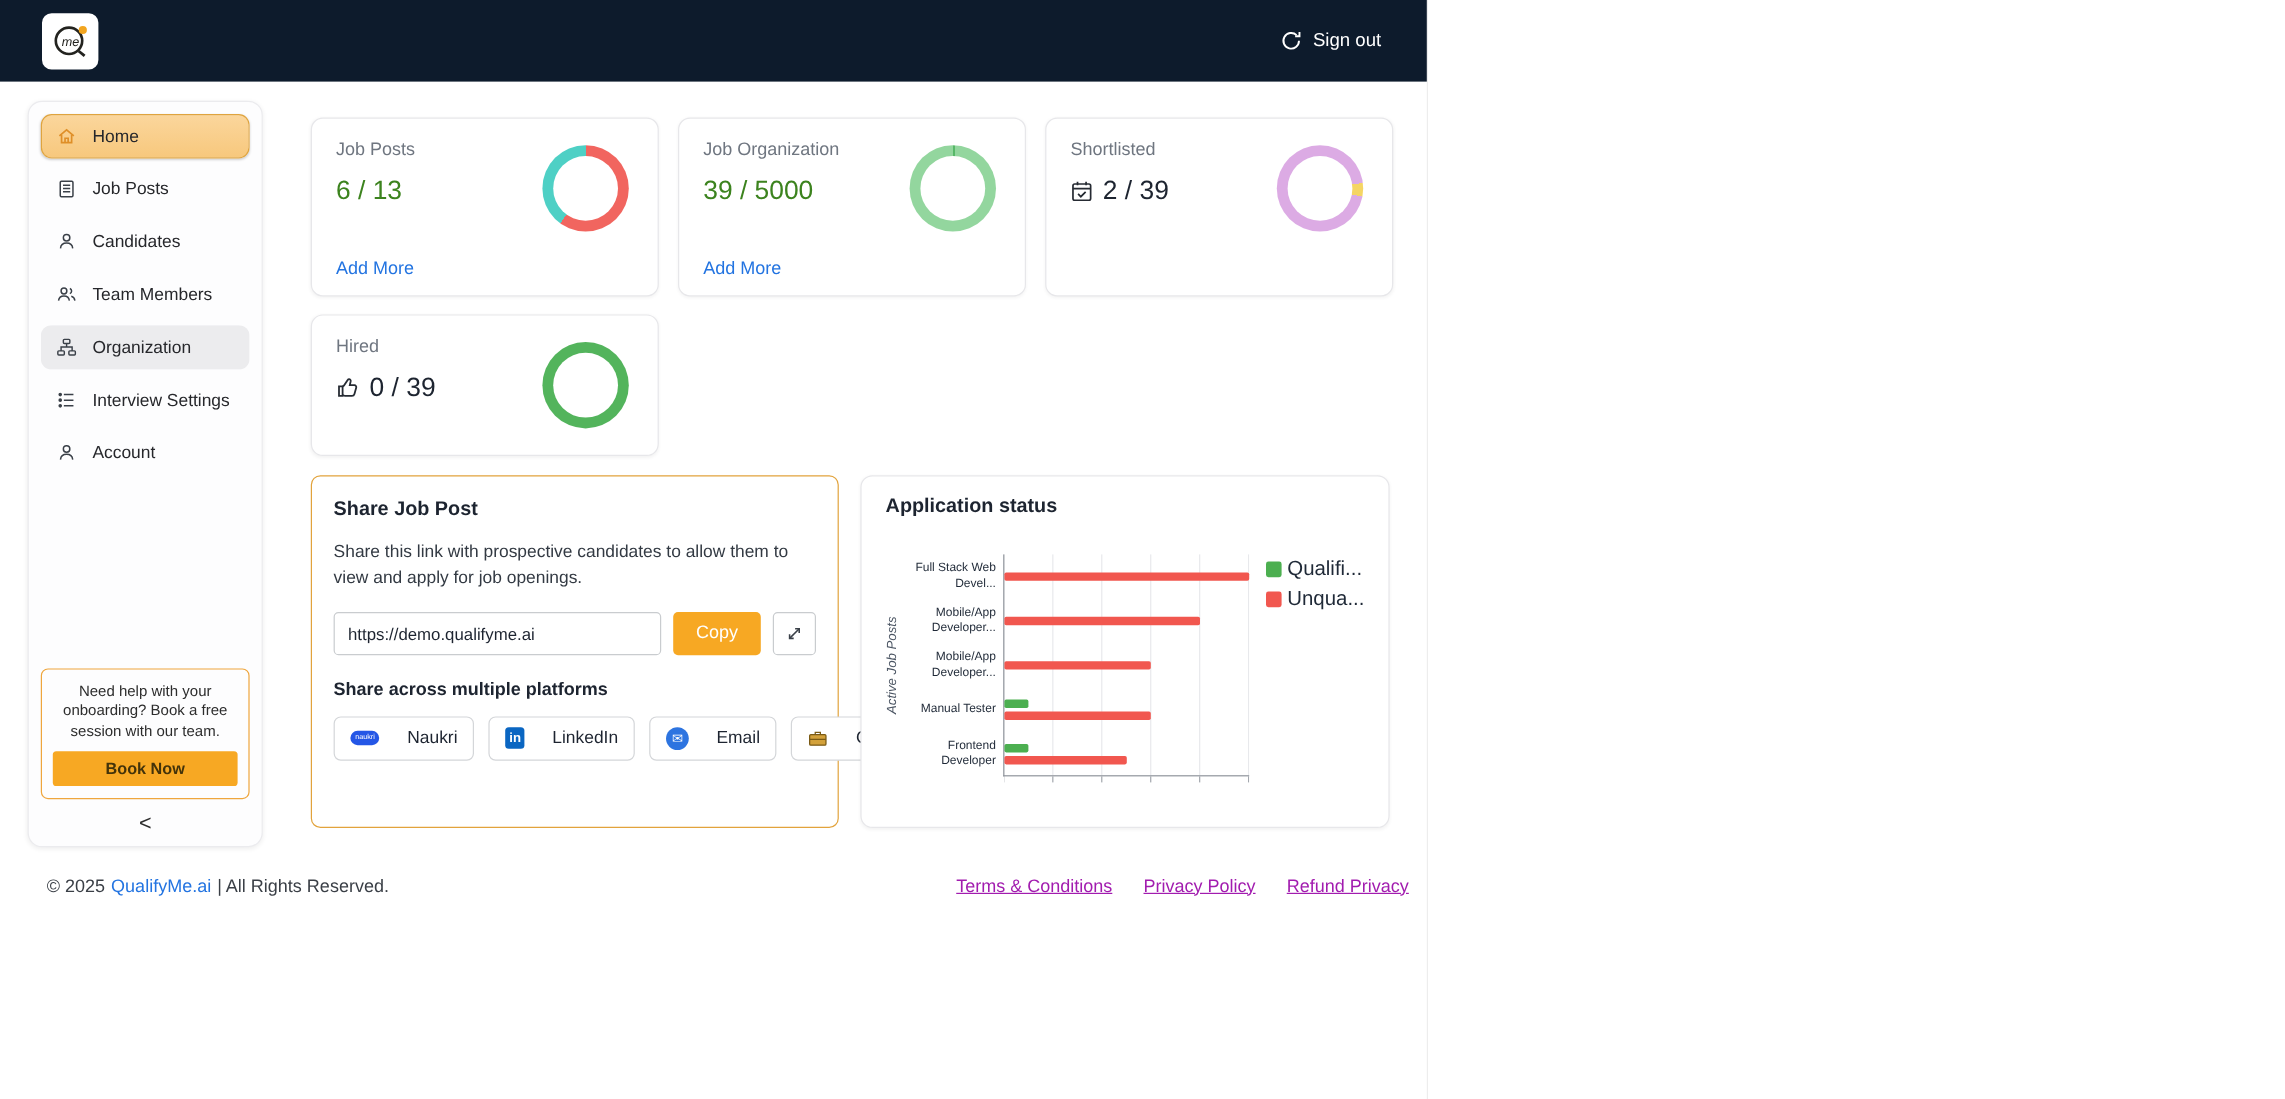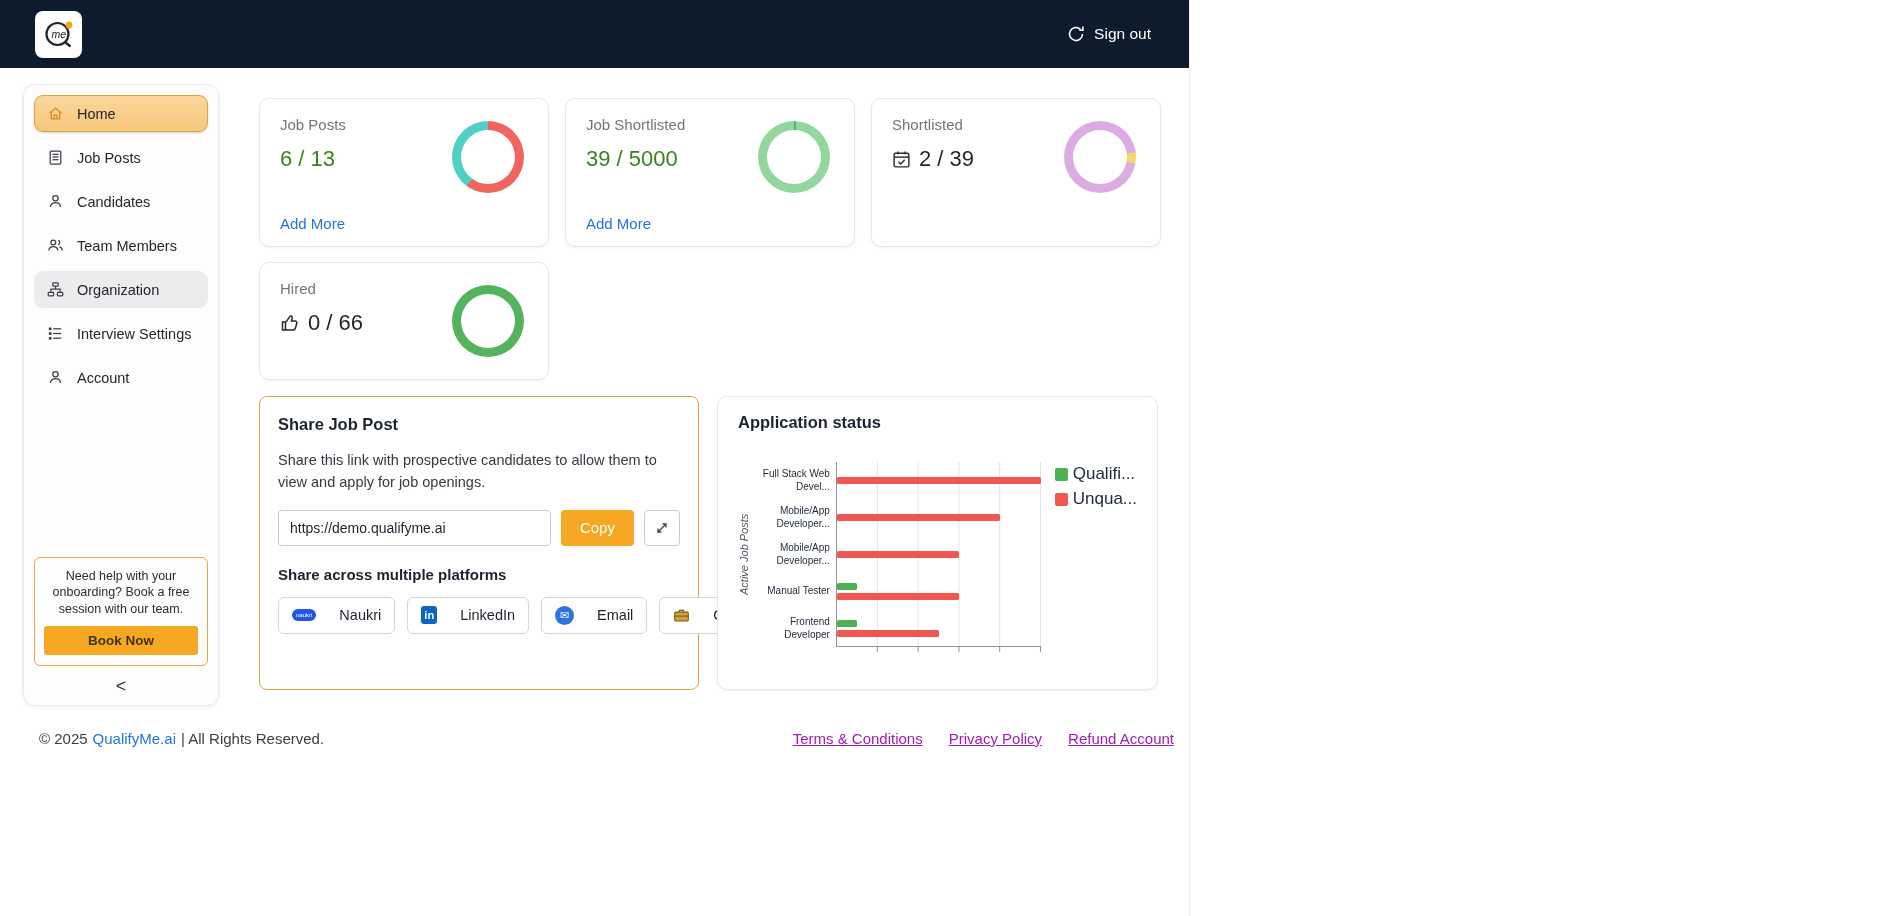--- a/index.html
+++ b/index.html
@@ -192,21 +192,21 @@
         <div class="card stat-card">
           <div class="stat-title">Job Posts</div>
           <div class="stat-value green">
             <span>6 / 13</span>
           </div>
           <a class="add-more">Add More</a>
           <div class="donut" style="background: conic-gradient(rgb(241, 101, 95) 0%, rgb(241, 101, 95) 60%, rgb(78, 208, 197) 60%, rgb(78, 208, 197) 100%);"></div>
         </div>
 
         <div class="card stat-card">
-          <div class="stat-title">Job Shortlisted</div>
+          <div class="stat-title">Job Organization</div>
           <div class="stat-value green">
             <span>39 / 5000</span>
           </div>
           <a class="add-more">Add More</a>
           <div class="donut" style="background: conic-gradient(rgb(87, 184, 104) 0%, rgb(87, 184, 104) 1%, rgb(147, 214, 158) 1%, rgb(147, 214, 158) 100%);"></div>
         </div>
 
         <div class="card stat-card">
           <div class="stat-title">Shortlisted</div>
           <div class="stat-value">
@@ -223,21 +223,21 @@
         </div>
       </div>
 
       <div class="card stat-card small">
         <div class="stat-title">Hired</div>
         <div class="stat-value">
           <svg width="20" height="20" viewBox="0 0 16 16" fill="none" stroke="#262b33" stroke-width="1.2">
             <path d="M2 7.2h2.4v6.3H2z"></path>
             <path d="M4.4 12.9c.4.4 1 .6 1.6.6h4.6c.8 0 1.5-.55 1.7-1.3l1.2-4.2c.2-.8-.4-1.6-1.2-1.6H9.2l.6-2.7c.1-.7-.4-1.3-1.1-1.3-.4 0-.7.2-.9.5L5.3 6.6l-.9.6"></path>
           </svg>
-          <span>0 / 66</span>
+          <span>0 / 39</span>
         </div>
         <div class="donut" style="background: conic-gradient(rgb(83, 180, 92) 0%, rgb(83, 180, 92) 100%);"></div>
       </div>
 
       <div class="bottom-row">
 
         <div class="share-card">
           <div class="section-title">Share Job Post</div>
           <p class="share-desc">Share this link with prospective candidates to allow them to view and apply for job openings.</p>
           <div class="link-row">
@@ -325,17 +325,17 @@
 
   <div class="footer">
     <div class="copyright">
       <span>© 2025</span>
       <a class="brand-link">QualifyMe.ai</a>
       <span>| All Rights Reserved.</span>
     </div>
     <div class="footer-links">
       <a class="flink">Terms &amp; Conditions</a>
       <a class="flink">Privacy Policy</a>
-      <a class="flink">Refund Account</a>
+      <a class="flink">Refund Privacy</a>
     </div>
   </div>
 
 </div>
 
 </body></html>

